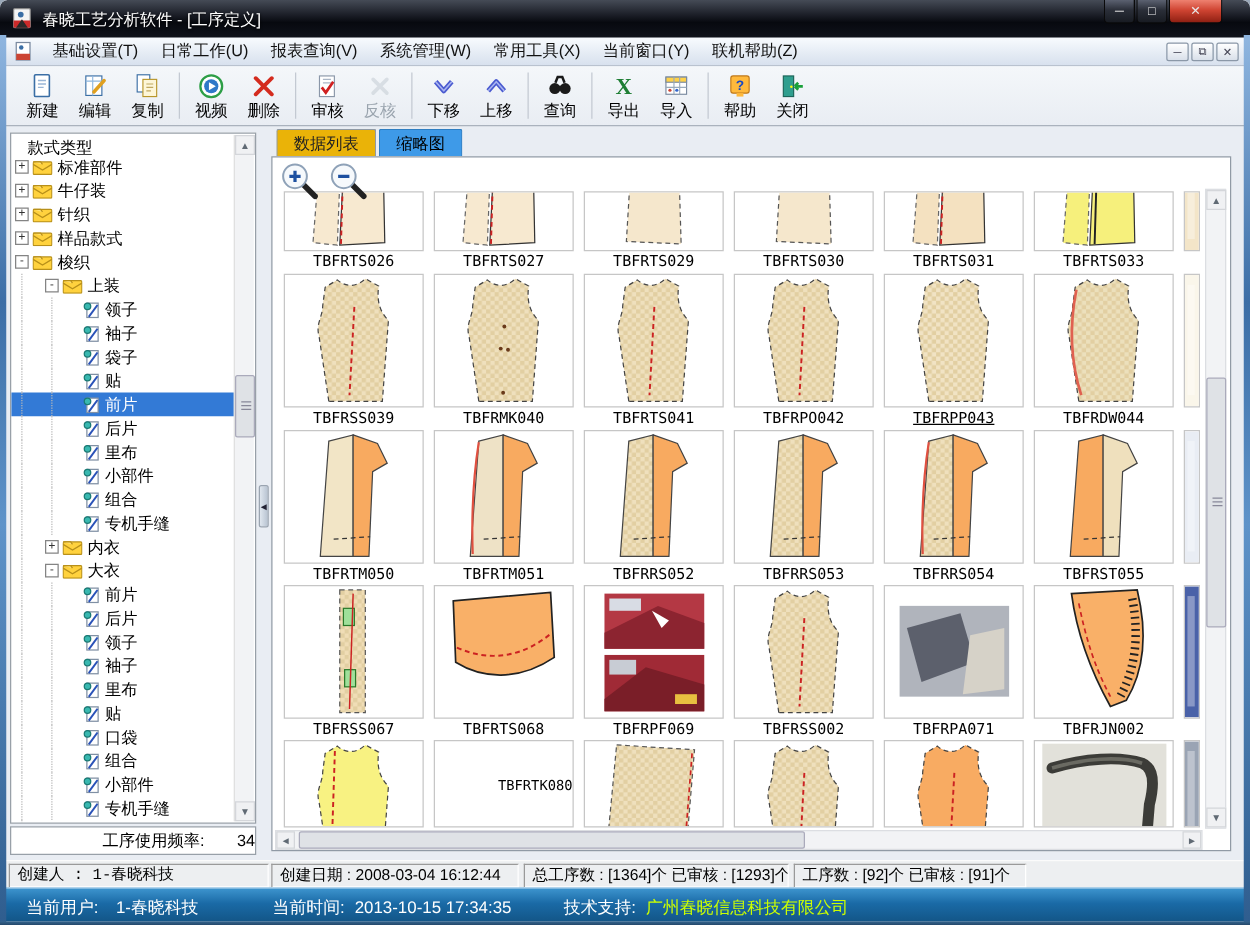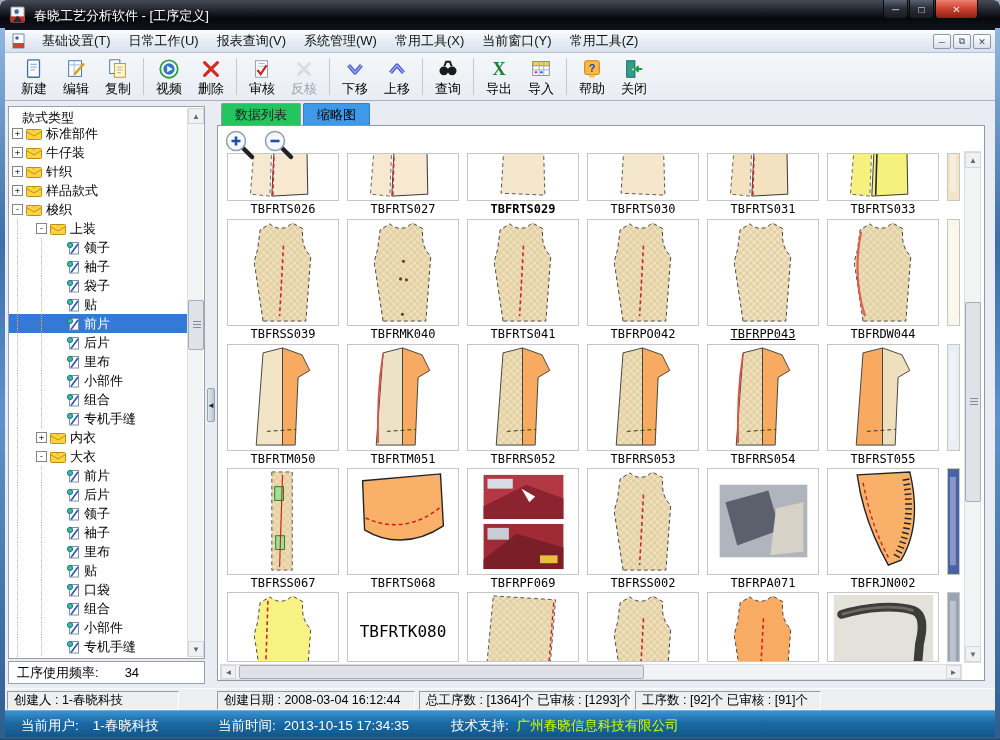--- a/index.html
+++ b/index.html
@@ -51,40 +51,40 @@
     text-align:center;margin:0 3px 0 3px;flex:none;font-family:"DejaVu Sans Mono",monospace;}
   .spc{width:9px;flex:none;}
   .ticon{flex:none;margin-right:4px;}
   .tlabel{overflow:hidden;}
   .tscroll{position:absolute;right:1px;top:1px;bottom:1px;width:16px;background:#f2f3f5;border-left:1px solid #e0e0e0;}
   .arrowbox{position:absolute;left:0;width:16px;height:16px;background:#f0f1f3;border:1px solid #d4d6da;
     color:#606a74;font-size:8px;display:flex;align-items:center;justify-content:center;}
   .sthumb{position:absolute;left:0;width:16px;background:#dfe2e6;border:1px solid #aab;border-radius:2px;}
   .sthumb .grip{position:absolute;left:4px;top:50%;margin-top:-4px;width:8px;height:1px;background:#889;box-shadow:0 3px #889,0 6px #889;}
   .freqbox{position:absolute;left:8px;top:661px;width:197px;height:23px;border:1px solid #98a0a8;background:#fff;
-    font-size:13px;display:flex;align-items:center;}
+    font-size:13px;display:flex;align-items:center;justify-content:flex-end;}
   .freqbox .fl{margin-left:8px;} .freqbox .fv{margin-left:26px;}
   
   .splitter{position:absolute;left:205px;top:106px;width:12px;height:578px;}
   .split-handle{position:absolute;left:2px;top:282px;width:8px;height:34px;background:linear-gradient(90deg,#dfe6ee,#b9c4d2);
     border:1px solid #9aa4b0;border-radius:2px;font-size:8px;color:#223;display:flex;align-items:center;justify-content:center;}
   
   .content{position:absolute;left:217px;top:103px;width:768px;height:578px;}
   .tabs{position:absolute;left:4px;top:0;height:22px;display:flex;}
-  .tab{padding:2px 13px 0 13px;font-size:13px;border:1px solid #909aa5;border-bottom:none;background:#22c55e;
+  .tab{padding:2px 13px 0 13px;font-size:13px;border:1px solid #909aa5;border-bottom:none;background:#eab308;
     color:#222;margin-right:2px;border-radius:2px 2px 0 0;}
   .tab.active{background:#3e9ae8;border-color:#2f7ec2;color:#000000;}
   .viewport{position:absolute;left:0;right:0;top:22px;bottom:0;background:#fff;border:1px solid #909aa5;overflow:hidden;}
   .zoomicons{position:absolute;left:5px;top:2px;z-index:6;display:flex;}
   .zoomicons svg{width:34px;height:34px;margin-right:5px;}
   .cell{position:absolute;width:112px;background:#fff;border:1px solid #c6c6c6;overflow:hidden;}
   .cell svg{display:block;}
   .clabel{position:absolute;width:112px;height:14px;text-align:center;font-family:"DejaVu Sans Mono",monospace;
     font-size:12px;color:#000;}
-  .missing-code{position:absolute;width:100%;top:42%;text-align:center;font-family:"DejaVu Sans Mono",monospace;font-size:16px;}
+  .missing-code{position:absolute;width:100%;top:42%;text-align:right;font-family:"DejaVu Sans Mono",monospace;font-size:11px;}
   .vscroll{position:absolute;right:3px;top:25px;width:17px;height:512px;background:#f2f3f5;border:1px solid #dcdee2;}
   .hscroll{position:absolute;left:2px;right:22px;top:538px;height:16px;background:#f2f3f5;border:1px solid #dcdee2;}
   .hthumb{position:absolute;top:0;height:14px;background:#dfe2e6;border:1px solid #aab;border-radius:2px;}
   .harrow{position:absolute;top:0;width:15px;height:14px;background:#f0f1f3;border:1px solid #d4d6da;color:#606a74;
     font-size:8px;display:flex;align-items:center;justify-content:center;}
   
   .statusbar{position:absolute;left:3px;right:3px;top:688px;height:22px;background:#edeff1;border-top:1px solid #fbfbfb;z-index:20;}
   .spanel{position:absolute;top:2px;height:19px;border:1px solid;border-color:#9a9a9a #ffffff #ffffff #9a9a9a;
     font-size:12.5px;line-height:17px;padding-left:6px;color:#000;background:#edeff1;white-space:nowrap;overflow:hidden;}
   
@@ -132,21 +132,21 @@
       <rect x="2" y="10" width="11" height="5" fill="#c43"></rect>
       <circle cx="6" cy="5" r="1.8" fill="#3a6ea5"></circle>
     </svg>
     <div id="menu-items" style="display:flex;">
         <span class="menu-item">基础设置(T)</span>
         <span class="menu-item">日常工作(U)</span>
         <span class="menu-item">报表查询(V)</span>
         <span class="menu-item">系统管理(W)</span>
         <span class="menu-item">常用工具(X)</span>
         <span class="menu-item">当前窗口(Y)</span>
-        <span class="menu-item">常用工具(Z)</span>
+        <span class="menu-item">联机帮助(Z)</span>
       </div>
     <div class="mdi" id="mdi-btns">
         <div class="mdibtn">
           <span>─</span>
         </div>
         <div class="mdibtn">
           <span>⧉</span>
         </div>
         <div class="mdibtn">
           <span>✕</span>
@@ -644,21 +644,21 @@
               <defs>
                 <pattern id="chk3" width="7" height="7" patternUnits="userSpaceOnUse">
                   <rect width="7" height="7" fill="#f5e7cc"></rect>
                   <rect width="3.5" height="3.5" fill="#e2cfa2"></rect>
                   <rect x="3.5" y="3.5" width="3.5" height="3.5" fill="#e2cfa2"></rect>
                 </pattern>
               </defs>
               <polygon points="40,0 76,0 79,102 34,100" fill="#f5e7cc" stroke="#555" stroke-width="1" stroke-dasharray="4,3"></polygon>
             </svg>
           </div>
-          <div class="clabel" style="left:249px;top:76px;font-weight:bold;">TBFRTS029</div>
+          <div class="clabel" style="left:249px;top:76px;">TBFRTS029</div>
           <div class="cell" style="left:369px;top:27px;height:48px;">
             <svg width="110" height="46" viewBox="0 0 113 107" preserveAspectRatio="xMidYMax slice">
               <defs>
                 <pattern id="chk4" width="7" height="7" patternUnits="userSpaceOnUse">
                   <rect width="7" height="7" fill="#f5e7cc"></rect>
                   <rect width="3.5" height="3.5" fill="#e2cfa2"></rect>
                   <rect x="3.5" y="3.5" width="3.5" height="3.5" fill="#e2cfa2"></rect>
                 </pattern>
               </defs>
               <polygon points="40,0 76,0 79,102 34,100" fill="#f5e7cc" stroke="#555" stroke-width="1" stroke-dasharray="4,3"></polygon>
@@ -1111,21 +1111,21 @@
       </div>
       <div class="hscroll">
         <div class="harrow" style="left:0;">◄</div>
         <div class="hthumb" style="left:18px;width:405px;"></div>
         <div class="harrow" style="right:0;">►</div>
       </div>
     </div>
   </div>
 
   <div class="statusbar" id="statusbar">
-      <div class="spanel" style="left:4px;width:172px;">创建人 : 1-春晓科技</div>
+      <div class="spanel" style="left:4px;width:208px;font-family:Liberation Mono, monospace;">创建人 : 1-春晓科技</div>
       <div class="spanel" style="left:214px;width:198px;">创建日期 : 2008-03-04 16:12:44</div>
       <div class="spanel" style="left:416px;width:212px;">总工序数 : [1364]个  已审核 : [1293]个</div>
       <div class="spanel" style="left:632px;width:186px;">工序数 : [92]个  已审核 : [91]个</div>
       <div class="spanel" style="left:822px;width:170px;margin-top:24px;">浏览</div>
     </div>
 
   <div class="bottombar">
     <span class="bb bb-user">
       <span>当前用户:</span><b>1-春晓科技</b>
     </span>

